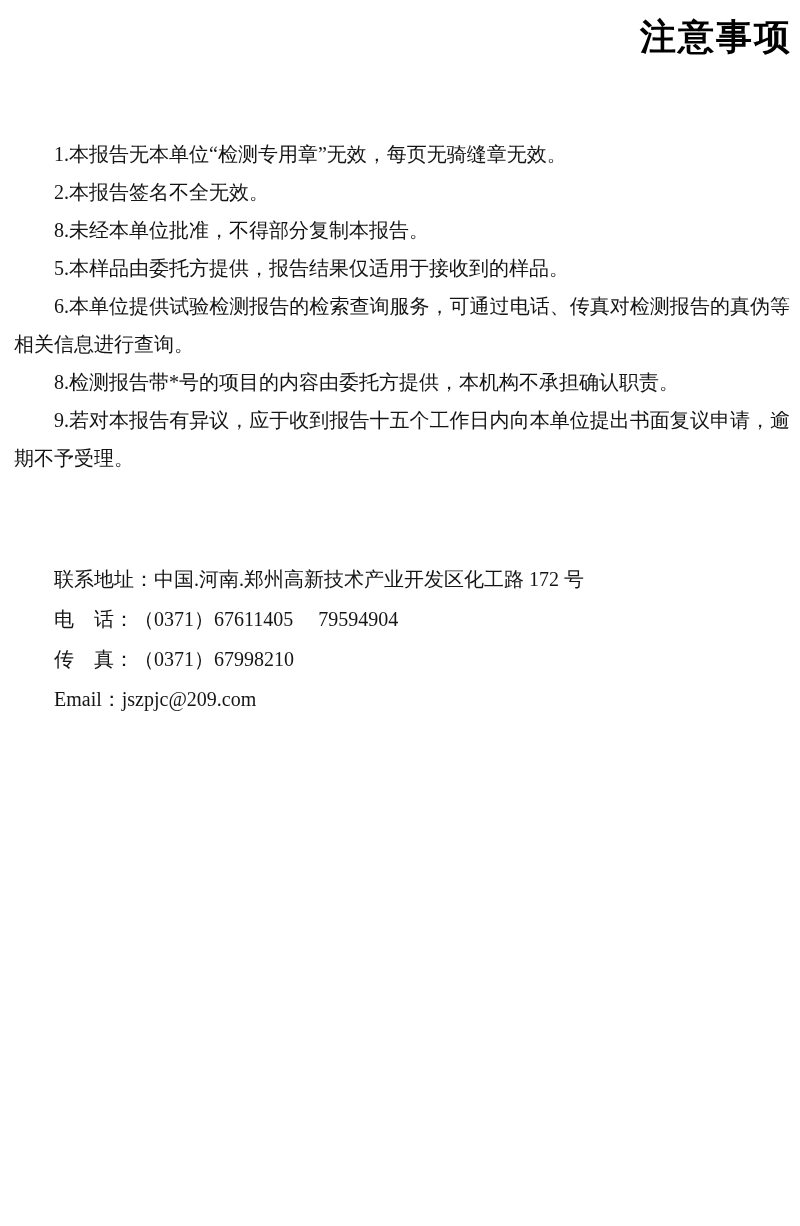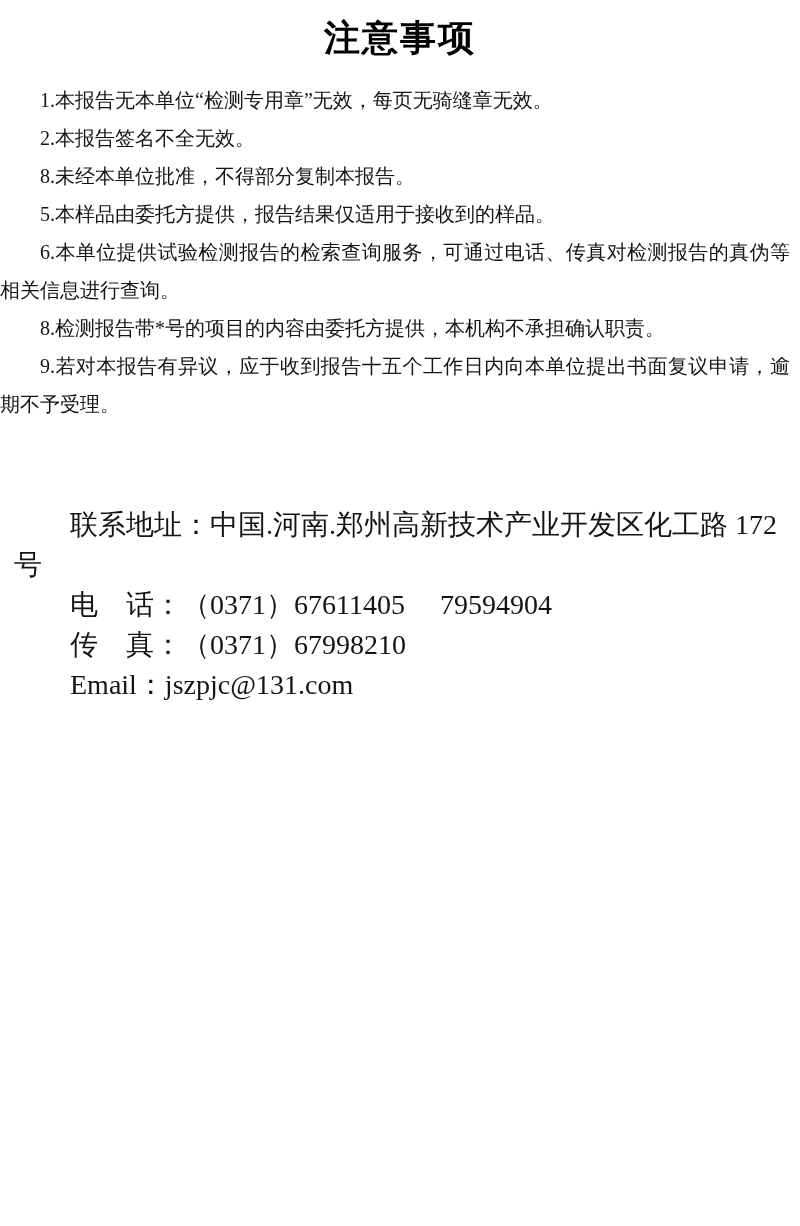--- a/index.html
+++ b/index.html
@@ -11,47 +11,48 @@
     position: relative;
     width: 800px;
     height: 1226px;
     background: #ffffff;
     color: #141414;
     font-family: "Liberation Serif", "DejaVu Serif", serif;
     overflow: hidden;
     box-sizing: border-box;
   }
   .doc-title {
-    margin: 0;
-    padding-top: 16px;
-    text-align: center;
+    margin: 8px;
+    padding-top: 7px;
+    text-align: right;
     font-size: 36px;
     line-height: 44px;
     font-weight: bold;
     letter-spacing: 2px;
     color: #000000;
   }
   .notices {
-    margin-top: 21px;
+    margin-top: 76px;
+    padding-left: 14px;
     padding-right: 10px;
     font-size: 20px;
     line-height: 38px;
     text-align: justify;
     text-justify: inter-ideograph;
   }
   .notices p {
     margin: 0;
     text-indent: 2em;
     white-space: pre-wrap;
   }
   .contact {
     margin-top: 82px;
     padding-left: 14px;
     padding-right: 10px;
-    font-size: 28px;
+    font-size: 20px;
     line-height: 40px;
   }
   .contact p {
     margin: 0;
     text-indent: 2em;
     white-space: pre-wrap;
   }
 </style>
 </head>
 <body>
@@ -67,16 +68,16 @@
     <p>5.本样品由委托方提供，报告结果仅适用于接收到的样品。</p>
     <p>6.本单位提供试验检测报告的检索查询服务，可通过电话、传真对检测报告的真伪等相关信息进行查询。</p>
     <p>8.检测报告带*号的项目的内容由委托方提供，本机构不承担确认职责。</p>
     <p>9.若对本报告有异议，应于收到报告十五个工作日内向本单位提出书面复议申请，逾期不予受理。</p>
   </div>
 
   <div class="contact">
     <p>联系地址：中国.河南.郑州高新技术产业开发区化工路 172 号</p>
     <p>电　话：（0371）67611405　 79594904</p>
     <p>传　真：（0371）67998210</p>
-    <p>Email：jszpjc@131.com</p>
+    <p>Email：jszpjc@209.com</p>
   </div>
 
 </div>
 
 </body></html>

